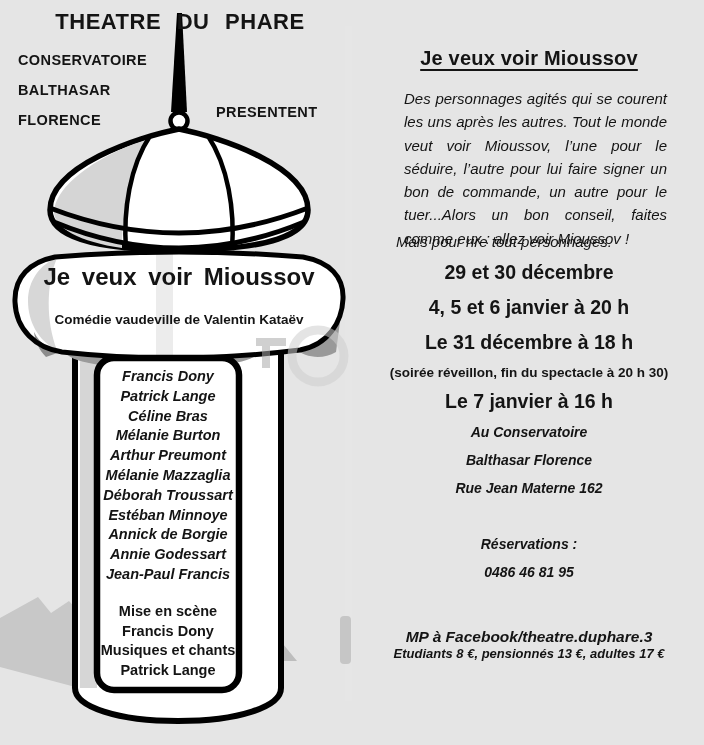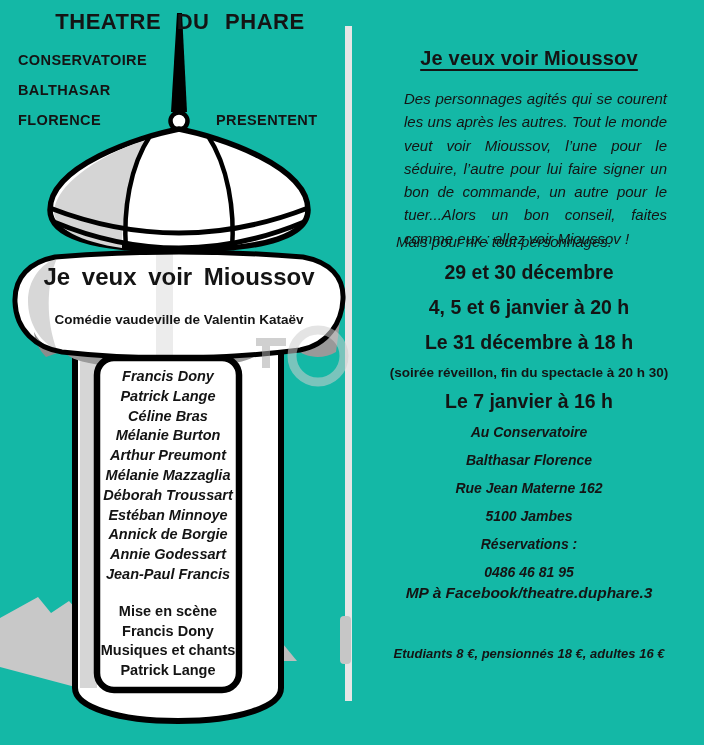--- a/index.html
+++ b/index.html
@@ -1,24 +1,24 @@
 <!DOCTYPE html>
 <html><head>
 <meta charset="utf-8">
 <style>
   html,body{margin:0;padding:0;background:#fff;}
-  .page{position:relative;width:704px;height:745px;background:#14b8a6;overflow:hidden;
+  .page{position:relative;width:704px;height:745px;background:#e5e5e5;overflow:hidden;
         font-family:"Liberation Sans",sans-serif;color:#141414;}
   .abs{position:absolute;}
   
   .poster-title{left:0;top:9px;width:360px;text-align:center;font-size:22px;font-weight:bold;
                 letter-spacing:.5px;word-spacing:9px;}
   .presenter{left:18px;font-size:14.5px;font-weight:bold;letter-spacing:.4px;}
   .p1{top:52px;} .p2{top:82px;} .p3{top:112px;}
-  .presents{left:216px;top:112px;font-size:14.5px;font-weight:bold;letter-spacing:.4px;}
+  .presents{left:216px;top:104px;font-size:14.5px;font-weight:bold;letter-spacing:.4px;}
   .banner-title{left:12px;top:263px;width:334px;text-align:center;font-size:24px;font-weight:bold;
                 word-spacing:5px;}
   .banner-subtitle{left:12px;top:312px;width:334px;text-align:center;font-size:13.5px;font-weight:bold;}
   .cast-list{left:97px;top:367px;width:142px;text-align:center;font-style:italic;font-weight:600;
              font-size:14.5px;line-height:19.8px;}
   .credits{left:97px;top:602px;width:142px;text-align:center;font-weight:bold;
            font-size:14.5px;line-height:19.6px;}
   
   .r-center{left:366px;width:326px;text-align:center;}
   .r-heading{top:47px;font-size:20px;font-weight:bold;text-decoration:underline;
@@ -26,21 +26,21 @@
   .synopsis{left:396px;top:79px;width:263px;text-align:justify;font-style:italic;
             font-size:15px;line-height:23.3px;margin:8px;}
   .tagline{left:396px;top:233px;font-style:italic;font-size:15px;}
   .show-date{font-size:19.5px;font-weight:bold;}
   .d1{top:261px;} .d2{top:296px;} .d3{top:331px;}
   .date-note{top:365px;font-size:13.5px;font-weight:bold;}
   .d4{top:390px;}
   .venue{font-size:14px;font-weight:bold;font-style:italic;}
   .v0{top:424px;} .v1{top:452px;} .v2{top:480px;} .v3{top:508px;} .v4{top:536px;} .v5{top:564px;}
   .email{top:591px;font-size:15px;font-weight:bold;font-style:italic;}
-  .fb{top:584px;font-size:15.5px;font-weight:bold;font-style:italic;}
+  .fb{top:628px;font-size:15.5px;font-weight:bold;font-style:italic;}
   .prices{top:646px;font-size:13px;font-weight:bold;font-style:italic;}
 </style>
 </head>
 <body>
 
 <div class="page">
 
   <svg class="abs" style="left:0;top:0" width="360" height="745" viewBox="0 0 360 745">
 
     <path d="M0,618 L38,597 L51,613 L69,601 L112,650 L98,693 L0,667 Z" fill="#c8c8c8"></path>
@@ -114,20 +114,19 @@
 
   <div class="abs r-center show-date d1">29 et 30 décembre</div>
   <div class="abs r-center show-date d2">4, 5 et 6 janvier à 20 h</div>
   <div class="abs r-center show-date d3">Le 31 décembre à 18 h</div>
   <div class="abs r-center date-note">(soirée réveillon, fin du spectacle à 20 h 30)</div>
   <div class="abs r-center show-date d4">Le 7 janvier à 16 h</div>
 
   <div class="abs r-center venue v0">Au Conservatoire</div>
   <div class="abs r-center venue v1">Balthasar Florence</div>
   <div class="abs r-center venue v2">Rue Jean Materne 162</div>
-  <div class="abs r-center venue v3">5100 Jambes</div>
   <div class="abs r-center venue v4">Réservations :</div>
   <div class="abs r-center venue v5">0486 46 81 95</div>
 
   <div class="abs r-center fb">MP à Facebook/theatre.duphare.3</div>
-  <div class="abs r-center prices">Etudiants 8 €, pensionnés 18 €, adultes 16 €</div>
+  <div class="abs r-center prices">Etudiants 8 €, pensionnés 13 €, adultes 17 €</div>
 
 </div>
 
 </body></html>

